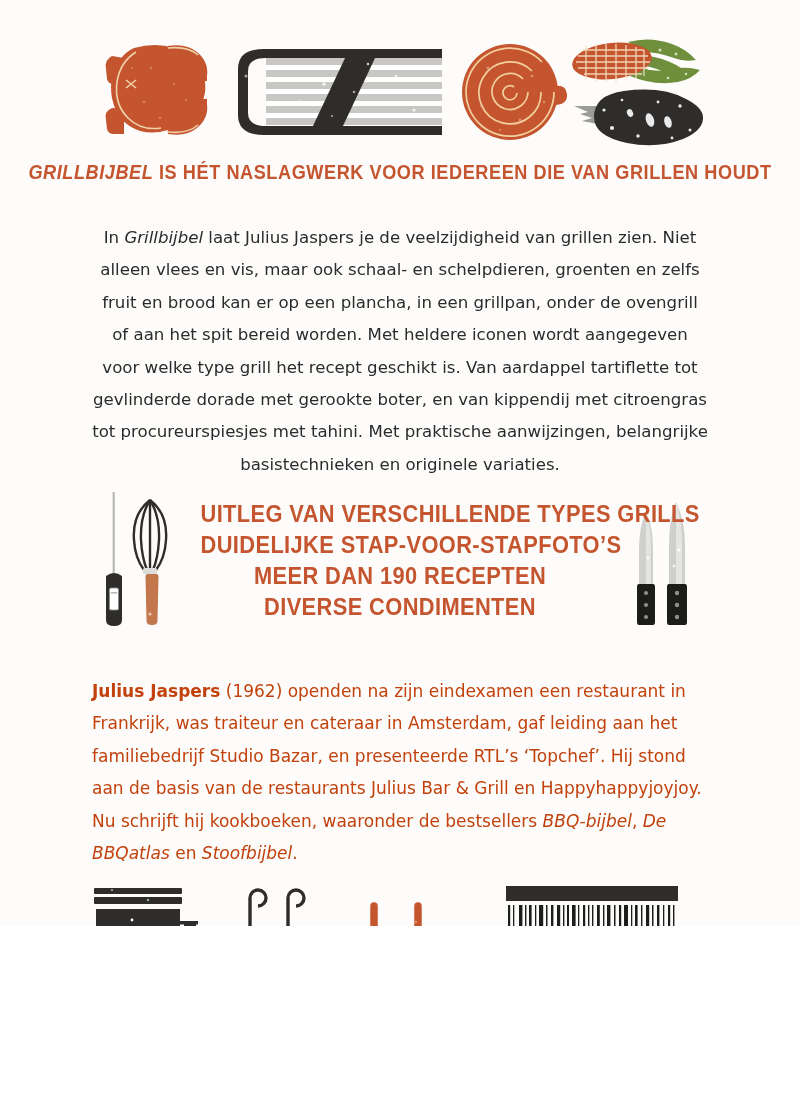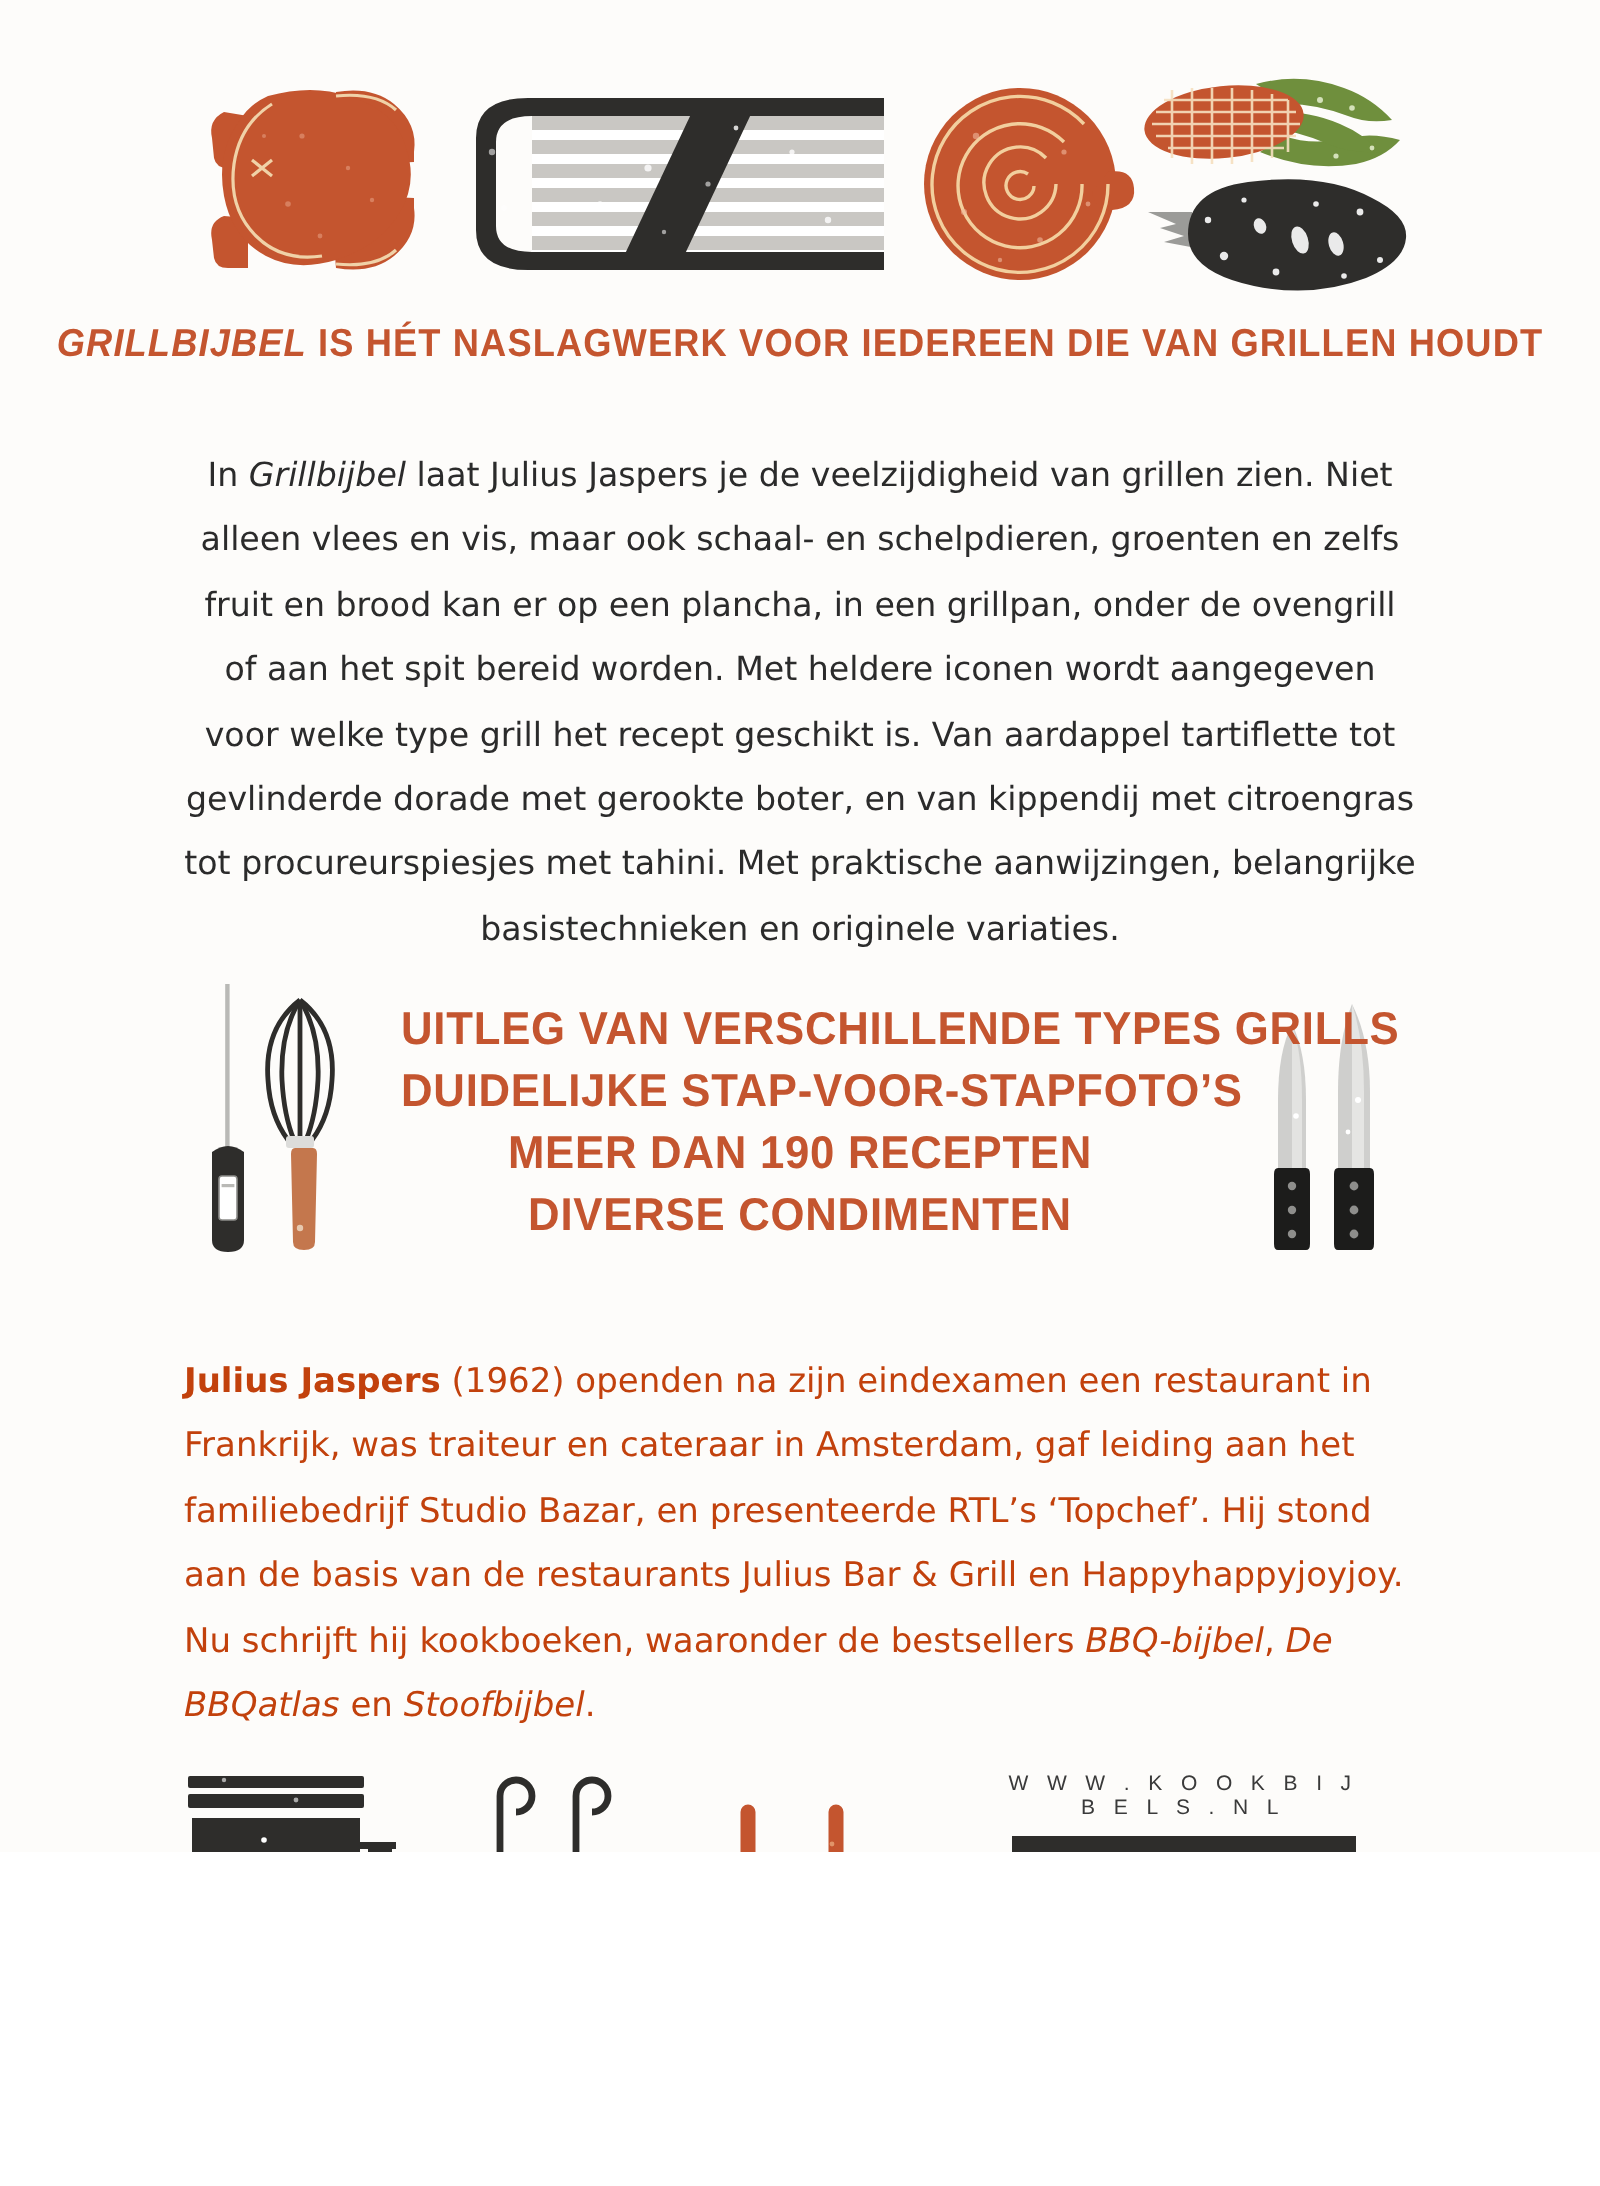--- a/index.html
+++ b/index.html
@@ -376,21 +376,20 @@
       <circle cx="38" cy="40" r="1.6"></circle>
         <circle cx="124" cy="48" r="1.4"></circle>
       <circle cx="30" cy="100" r="1.5"></circle>
         <circle cx="134" cy="96" r="1.3"></circle>
       <circle cx="60" cy="118" r="1.4"></circle>
         <circle cx="100" cy="22" r="1.2"></circle>
     </g>
   </svg>
 
   <div class="barcode-block">
-    <div class="site-url">W W W . K O O K B I J B E L S . N L</div>
     <div class="barcode-bar-top"></div>
     <svg class="barcode-svg" width="172" height="68" viewBox="0 0 172 68">
       <g fill="#1d1d1b">
         <rect x="2" y="0" width="2.2" height="68"></rect>
         <rect x="7" y="0" width="1.3" height="68"></rect>
         <rect x="13" y="0" width="3.4" height="58"></rect>
         <rect x="19" y="0" width="1.4" height="58"></rect>
         <rect x="23" y="0" width="2.6" height="58"></rect>
         <rect x="29" y="0" width="1.3" height="58"></rect>
         <rect x="33" y="0" width="4.2" height="58"></rect>

